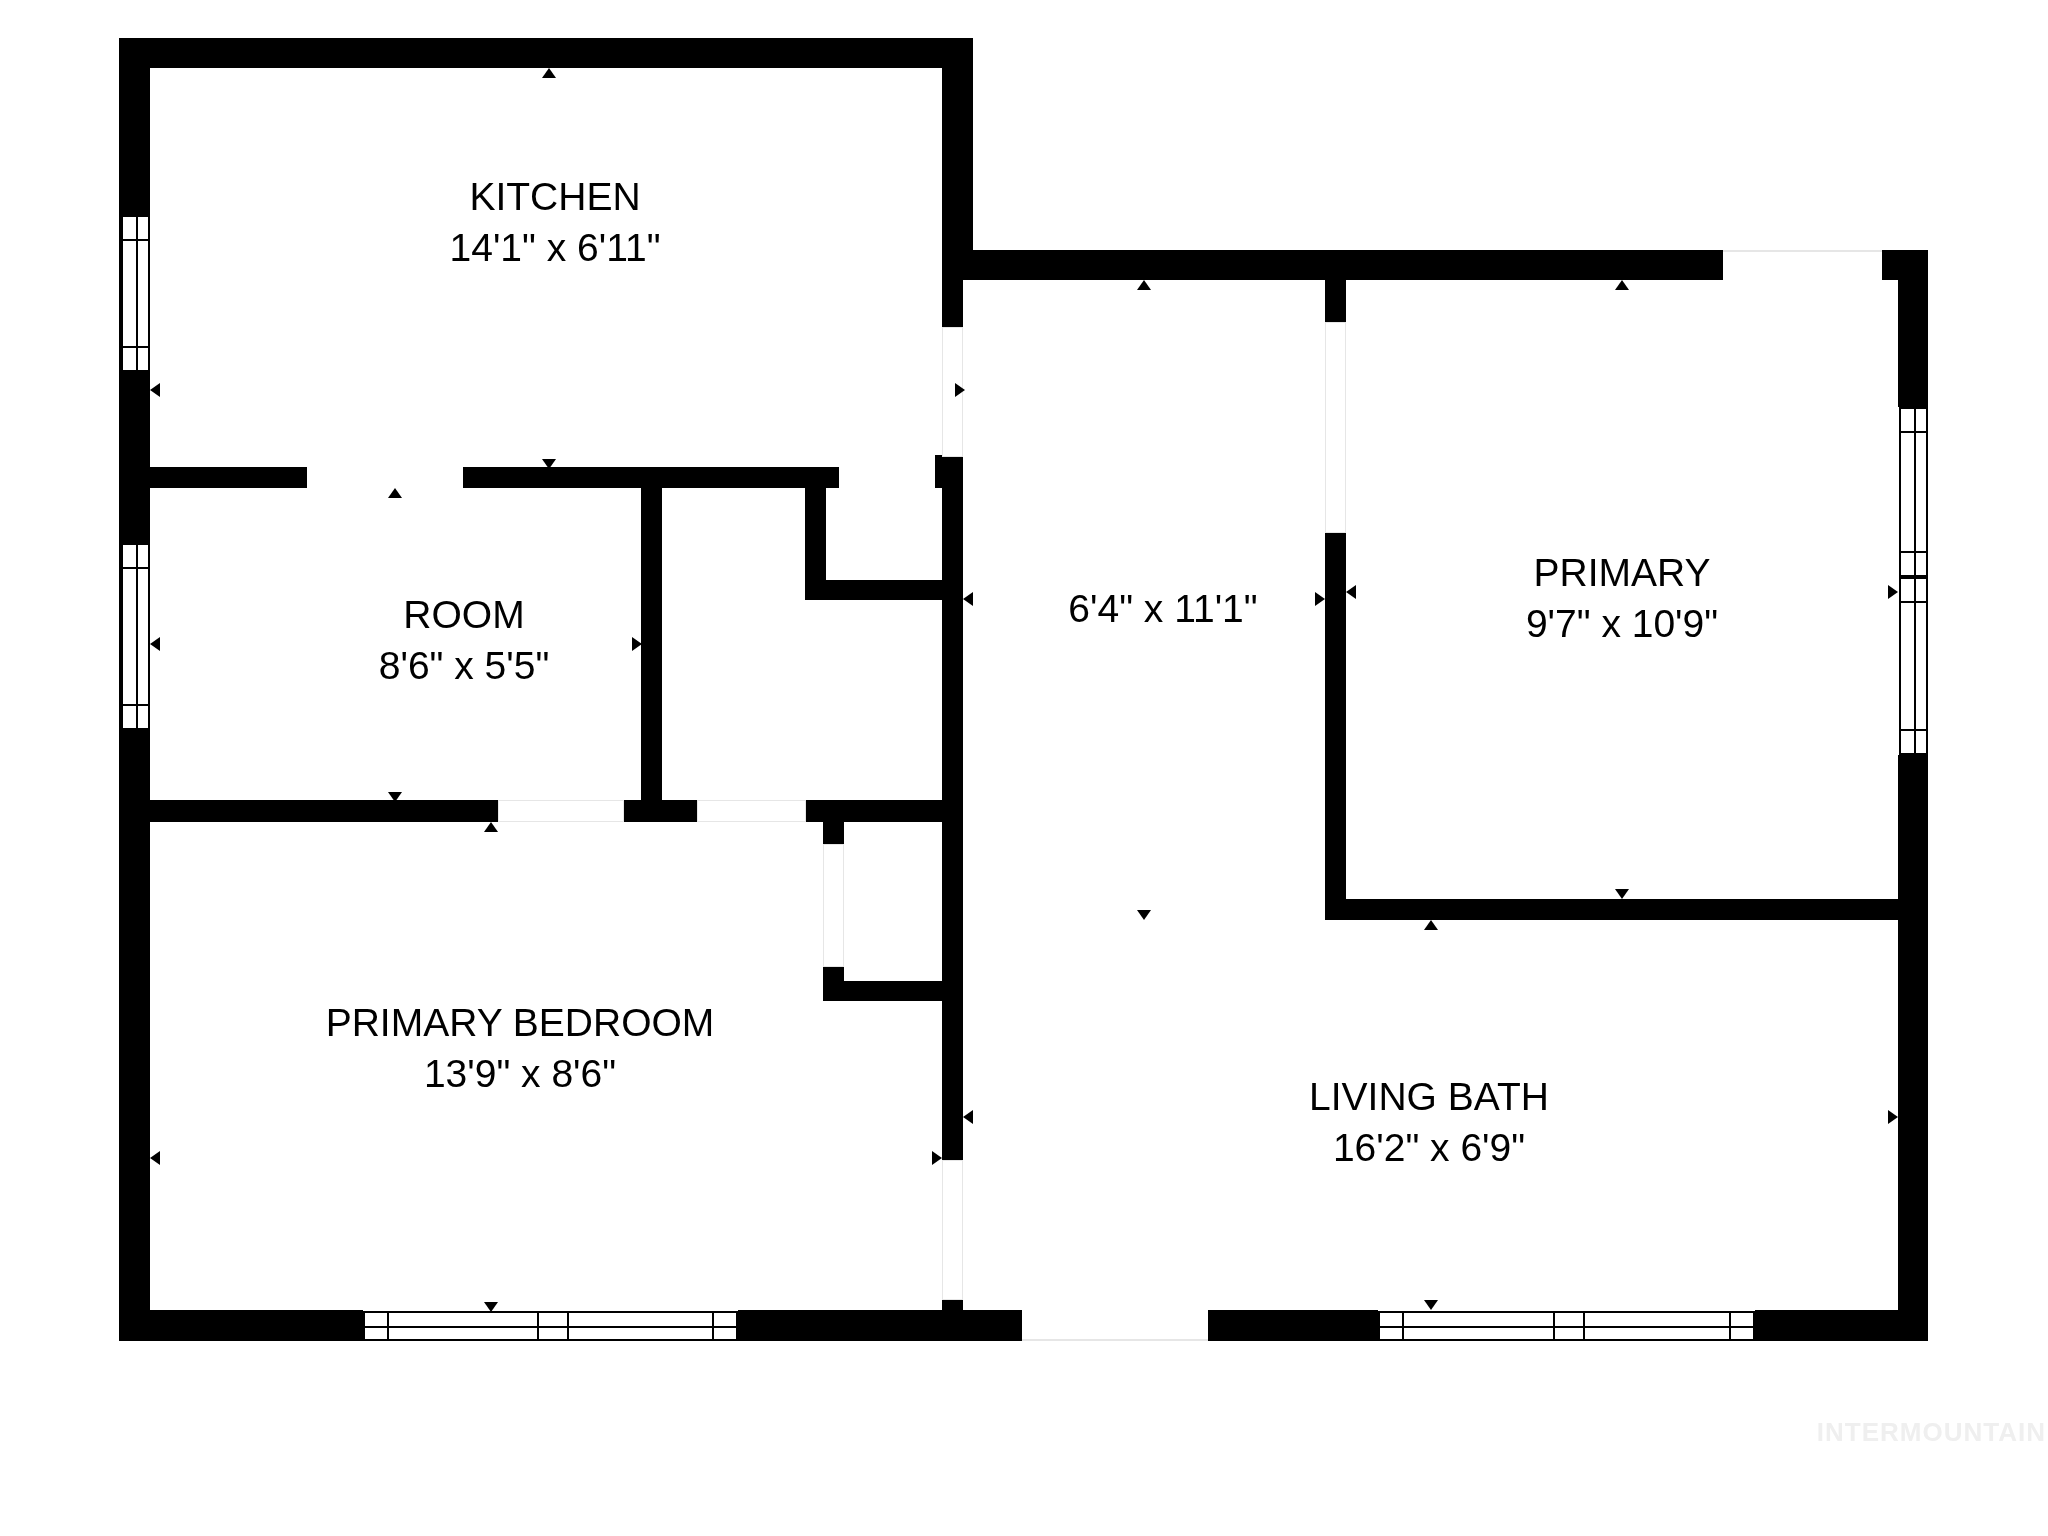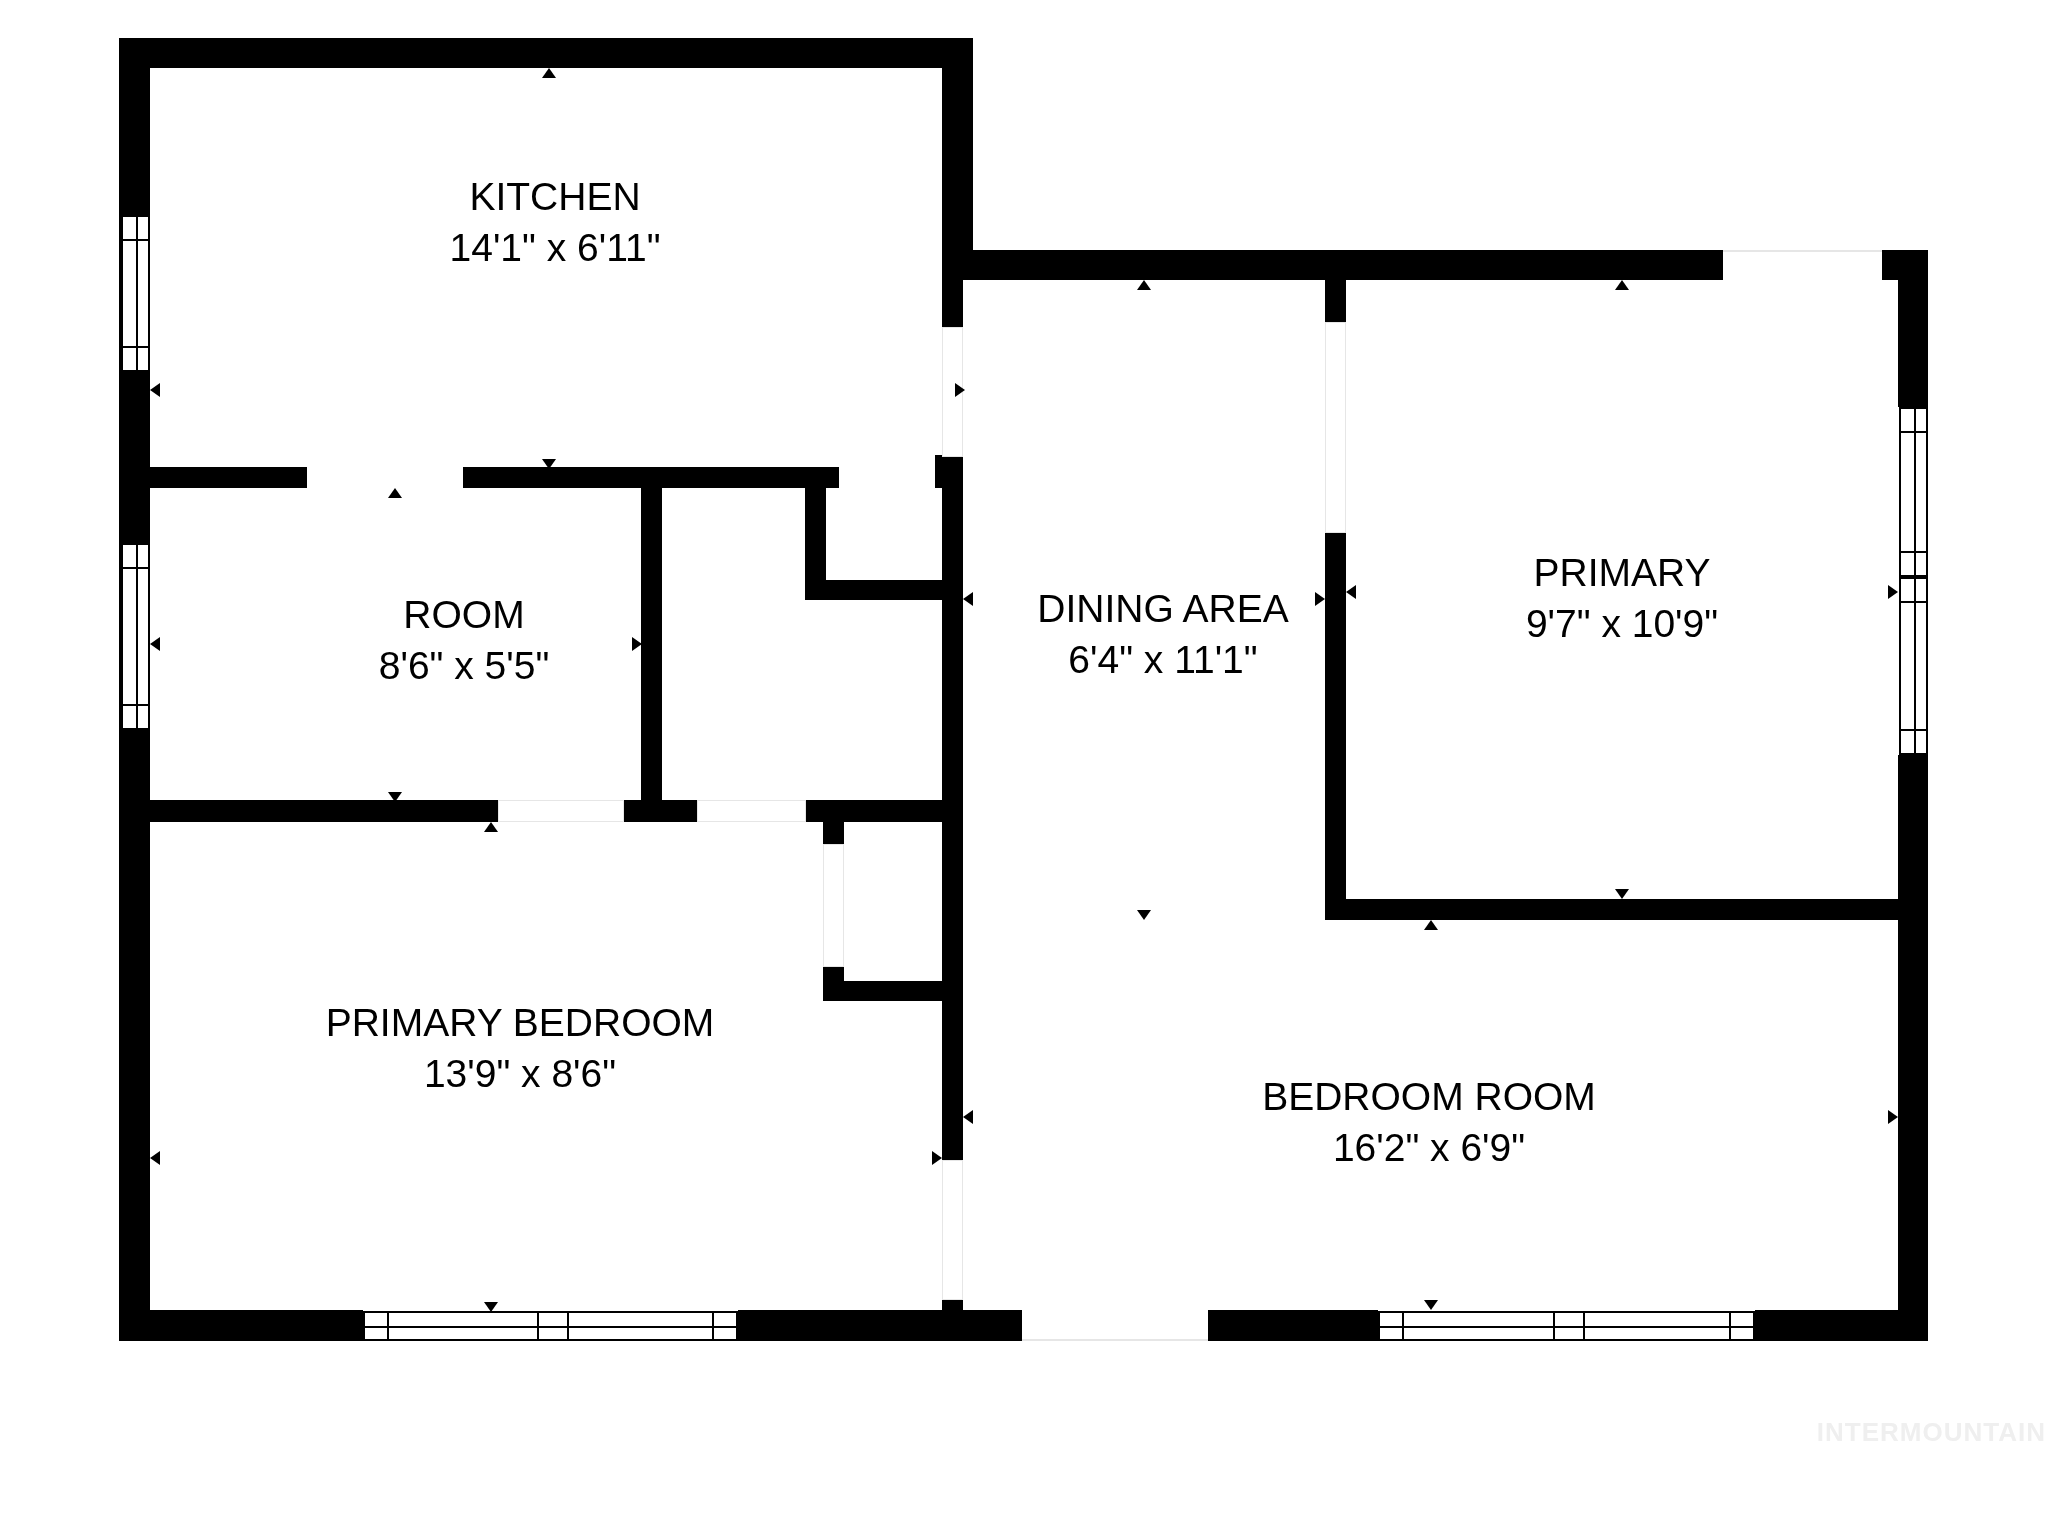--- a/index.html
+++ b/index.html
@@ -116,33 +116,32 @@
 
   <div class="label" style="left:555px;top:172px;">
     <span class="name">KITCHEN</span>
     <span class="dims">14'1" x 6'11"</span>
   </div>
   <div class="label" style="left:464px;top:590px;">
     <span class="name">ROOM</span>
     <span class="dims">8'6" x 5'5"</span>
   </div>
   <div class="label" style="left:1163px;top:584px;">
-    <span class="name">DINING AREA</span>
     <span class="dims">6'4" x 11'1"</span>
   </div>
   <div class="label" style="left:1622px;top:548px;">
     <span class="name">PRIMARY</span>
     <span class="dims">9'7" x 10'9"</span>
   </div>
   <div class="label" style="left:520px;top:998px;">
     <span class="name">PRIMARY BEDROOM</span>
     <span class="dims">13'9" x 8'6"</span>
   </div>
   <div class="label" style="left:1429px;top:1072px;">
-    <span class="name">BEDROOM ROOM</span>
+    <span class="name">LIVING BATH</span>
     <span class="dims">16'2" x 6'9"</span>
   </div>
 
   <div class="marker m-up" style="left:542px;top:68px;"></div>
   <div class="marker m-left" style="left:150px;top:383px;"></div>
   <div class="marker m-right" style="left:955px;top:383px;"></div>
   <div class="marker m-down" style="left:542px;top:459px;"></div>
   <div class="marker m-up" style="left:388px;top:488px;"></div>
   <div class="marker m-left" style="left:150px;top:637px;"></div>
   <div class="marker m-right" style="left:632px;top:637px;"></div>

